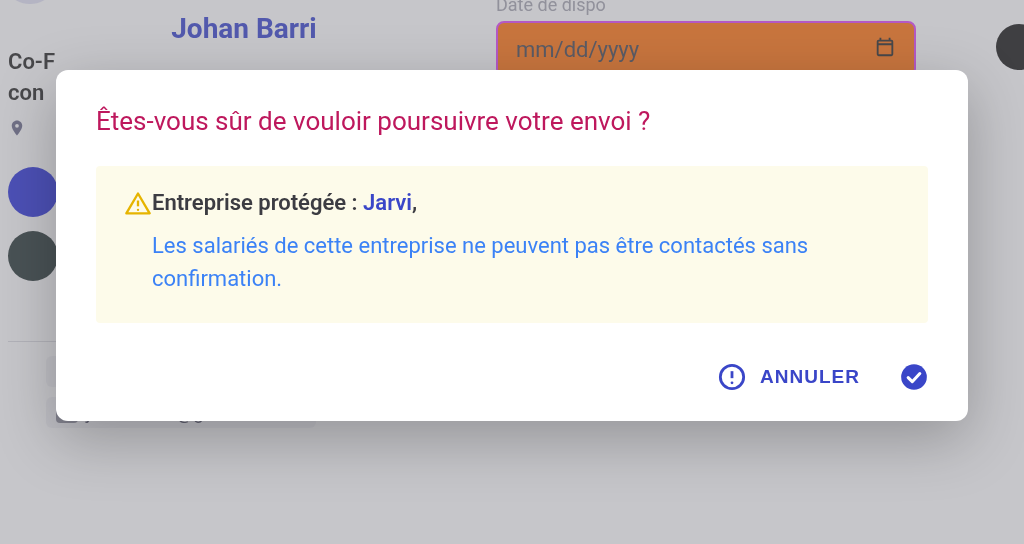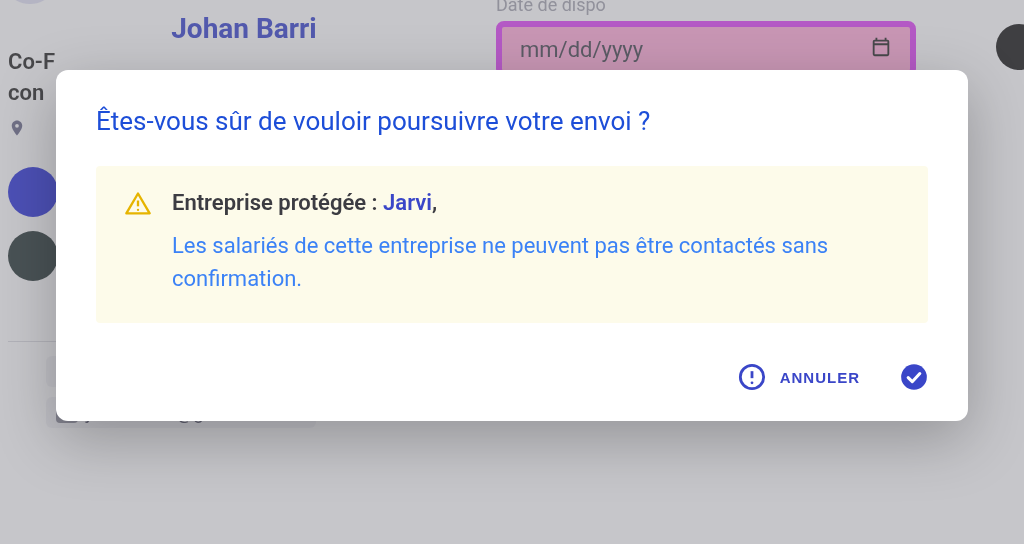--- a/index.html
+++ b/index.html
@@ -96,27 +96,27 @@
     }
     .field-label {
       color: #a0a0ac;
       font-size: 18px;
       margin-top: -6px;
     }
     .date-field {
       margin-top: 6px;
       width: 420px;
       height: 56px;
-      border: 6px solid #d946ef;
+      border: 2px solid #d946ef;
       border-radius: 8px;
       display: flex;
       align-items: center;
       justify-content: space-between;
       padding: 0 18px;
-      background: #f9a8d4;
+      background: #f97316;
     }
     .date-field .ph { color: #4a4a54; font-size: 22px; }
     .date-field .cal { color: #2a2a2a; font-size: 22px; }
     .right-dot {
       position: absolute;
       right: -18px;
       top: 24px;
       width: 46px;
       height: 46px;
       background: #1c1c1c;
@@ -134,30 +134,29 @@
     }
     .modal {
       width: 912px;
       background: #fff;
       border-radius: 12px;
       box-shadow: 0 18px 60px rgba(0,0,0,0.25);
       padding: 36px 40px 30px 40px;
     }
     .modal-title {
       font-size: 26px;
-      color: #1d4ed8;
+      color: #be185d;
       font-weight: 400;
     }
     .warning-box {
       margin-top: 30px;
       background: #fdfbea;
       border-radius: 4px;
       padding: 24px 28px 28px 28px;
       display: flex;
-      gap: 20px;
     }
     .warn-icon { flex: 0 0 28px; }
     .warn-icon svg { width: 28px; height: 28px; }
     .warn-body { flex: 1; }
     .warn-headline {
       font-size: 22px;
       color: #3c3c42;
       font-weight: 600;
     }
     .warn-headline .company {
@@ -177,21 +176,21 @@
       gap: 40px;
       align-items: center;
     }
     .action-btn {
       display: inline-flex;
       align-items: center;
       gap: 14px;
       background: none;
       border: none;
       cursor: pointer;
-      font-size: 15px;
+      font-size: 19px;
       font-weight: 700;
       letter-spacing: 1px;
       color: #3a46c8;
     }
     .action-btn .ic { width: 28px; height: 28px; display:inline-flex; }
     .action-btn .ic svg { width: 28px; height: 28px; }
   </style>
 </head>
 <body>
 

